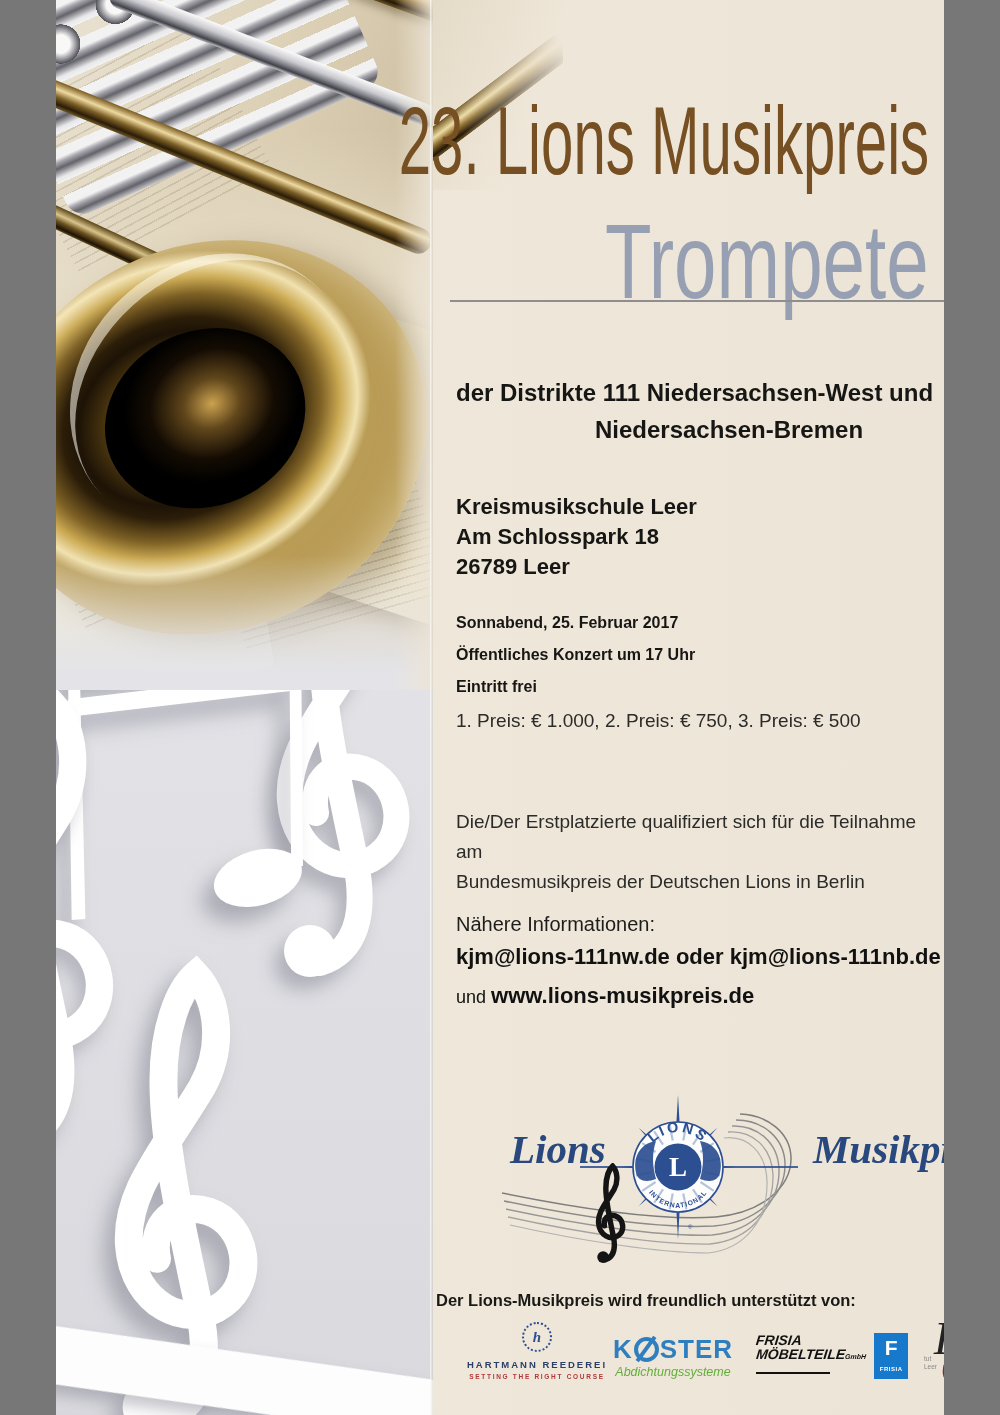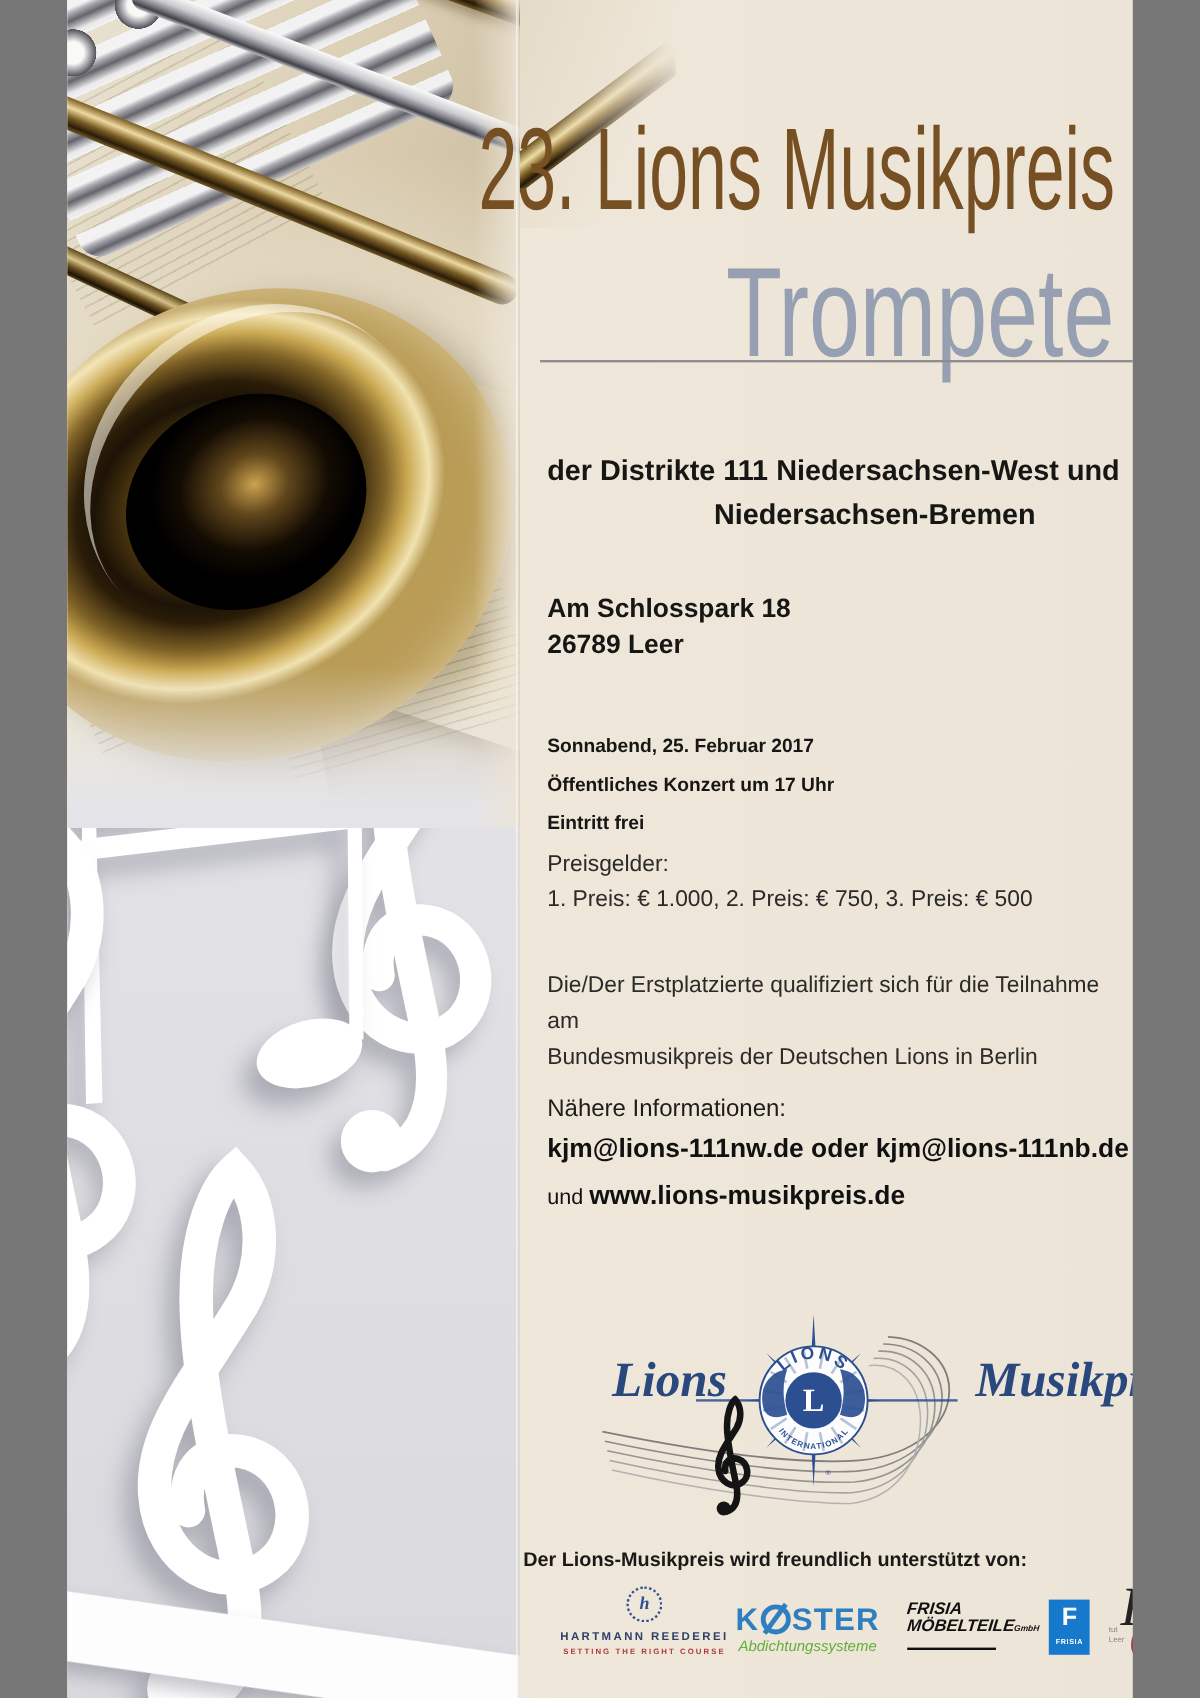--- a/index.html
+++ b/index.html
@@ -206,32 +206,32 @@
   <div class="h1">23. Lions Musikpreis</div>
   <div class="h2">Trompete</div>
   <div class="rule"></div>
 
   <div class="districts">
     <div class="l1">der Distrikte 111 Niedersachsen-West und</div>
     <div class="l2">Niedersachsen-Bremen</div>
   </div>
 
   <div class="venue">
+    <div>Kreismusikschule Leer</div>
     <div>Am Schlosspark 18</div>
     <div>26789 Leer</div>
   </div>
 
   <div class="event">
     <div>Sonnabend, 25. Februar 2017</div>
     <div>Öffentliches Konzert um 17 Uhr</div>
     <div>Eintritt frei</div>
   </div>
 
   <div class="prizes">
-    <div>Preisgelder:</div>
     <div>1. Preis: € 1.000, 2. Preis: € 750, 3. Preis: € 500</div>
   </div>
 
   <div class="qual">
     <div>Die/Der Erstplatzierte qualifiziert sich für die Teilnahme am</div>
     <div>Bundesmusikpreis der Deutschen Lions in Berlin</div>
   </div>
 
   <div class="info-label">Nähere Informationen:</div>
   <div class="emails">kjm@lions-111nw.de oder kjm@lions-111nb.de</div>

